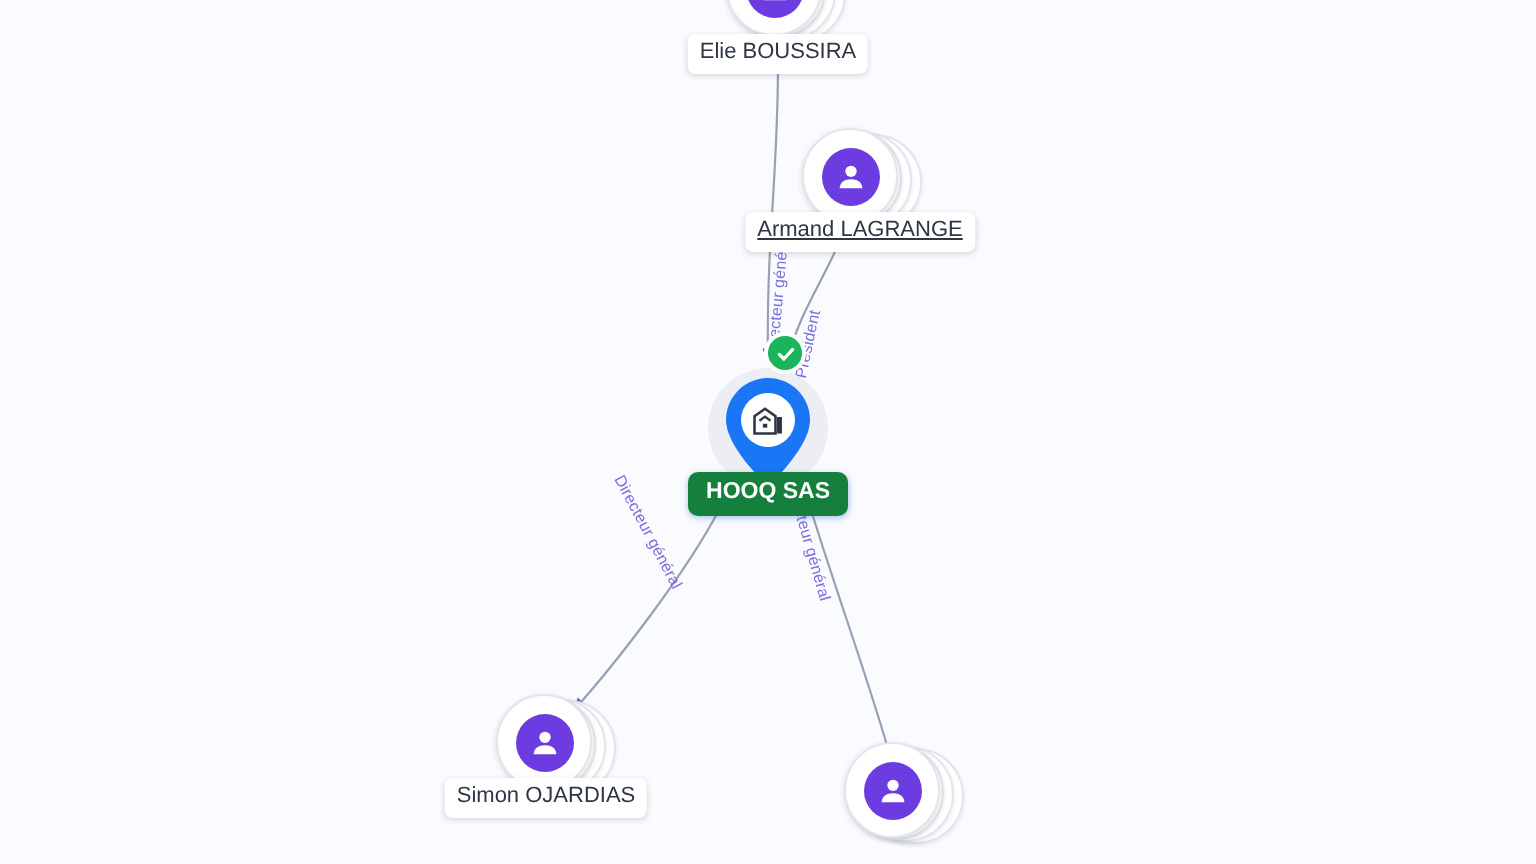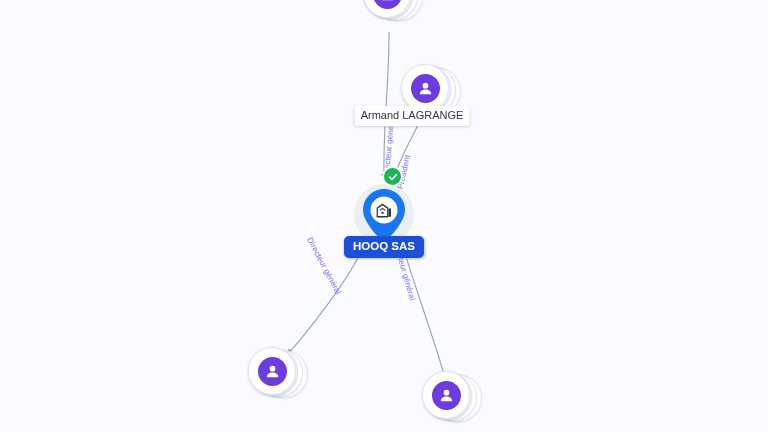--- a/index.html
+++ b/index.html
@@ -130,21 +130,21 @@
     border: 2px solid #ffffff;
     display: flex;
     align-items: center;
     justify-content: center;
     z-index: 6;
   }
   .company-label {
     position: absolute;
     transform: translateX(-50%);
     white-space: nowrap;
-    background: #1d4ed8;
+    background: #15803d;
     color: #ffffff;
     font-size: 11.5px;
     font-weight: bold;
     line-height: 13px;
     padding: 4px 9px 5px 9px;
     border-radius: 5px;
     box-shadow: 0 1px 3px rgba(25,90,200,0.35);
     z-index: 10;
   }
 
@@ -197,37 +197,38 @@
       <div class="stack-card front">
         <div class="avatar-circle">
           <svg width="17" height="17" viewBox="0 0 24 24" fill="#ffffff">
             <circle cx="12" cy="8" r="4"></circle>
             <path d="M4 20c0-4.4 3.6-6.5 8-6.5s8 2.1 8 6.5z"></path>
           </svg>
         </div>
       </div>
     </div>
   </div>
+  <div class="person-label" style="left:389px; top:17px;">Elie BOUSSIRA</div>
 
   <div class="person-node" style="left:427px; top:90px;">
     <div class="stack-wrap">
       <div class="stack-card c3"></div>
       <div class="stack-card c2"></div>
       <div class="stack-card c1"></div>
       <div class="stack-card front">
         <div class="avatar-circle">
           <svg width="17" height="17" viewBox="0 0 24 24" fill="#ffffff">
             <circle cx="12" cy="8" r="4"></circle>
             <path d="M4 20c0-4.4 3.6-6.5 8-6.5s8 2.1 8 6.5z"></path>
           </svg>
         </div>
       </div>
     </div>
   </div>
-  <div class="person-label" style="left:412px; top:106px;">Armand LAGRANGE</div>
+  <div class="person-label" style="left:430px; top:106px;text-decoration:underline;">Armand LAGRANGE</div>
 
   <div class="company-node" style="left:384px; top:214px;">
     <div class="company-halo"></div>
     <div class="pin">
       <svg width="46" height="58" viewBox="0 0 46 58">
         <path d="M23 1 C11.4 1 2 10.4 2 22 C2 36 23 55 23 55 C23 55 44 36 44 22 C44 10.4 34.6 1 23 1 Z" fill="#1976f5"></path>
         <circle cx="23" cy="22" r="13.5" fill="#ffffff"></circle>
       </svg>
       <div class="pin-inner-icon">
         <svg width="18" height="18" viewBox="0 0 24 24" fill="#2e3545">
@@ -254,20 +255,21 @@
       <div class="stack-card front">
         <div class="avatar-circle">
           <svg width="17" height="17" viewBox="0 0 24 24" fill="#ffffff">
             <circle cx="12" cy="8" r="4"></circle>
             <path d="M4 20c0-4.4 3.6-6.5 8-6.5s8 2.1 8 6.5z"></path>
           </svg>
         </div>
       </div>
     </div>
   </div>
+  <div class="person-label" style="left:273px; top:389px;">Simon OJARDIAS</div>
 
   <div class="person-node" style="left:448px; top:397px;">
     <div class="stack-wrap">
       <div class="stack-card c3"></div>
       <div class="stack-card c2"></div>
       <div class="stack-card c1"></div>
       <div class="stack-card front">
         <div class="avatar-circle">
           <svg width="17" height="17" viewBox="0 0 24 24" fill="#ffffff">
             <circle cx="12" cy="8" r="4"></circle>

